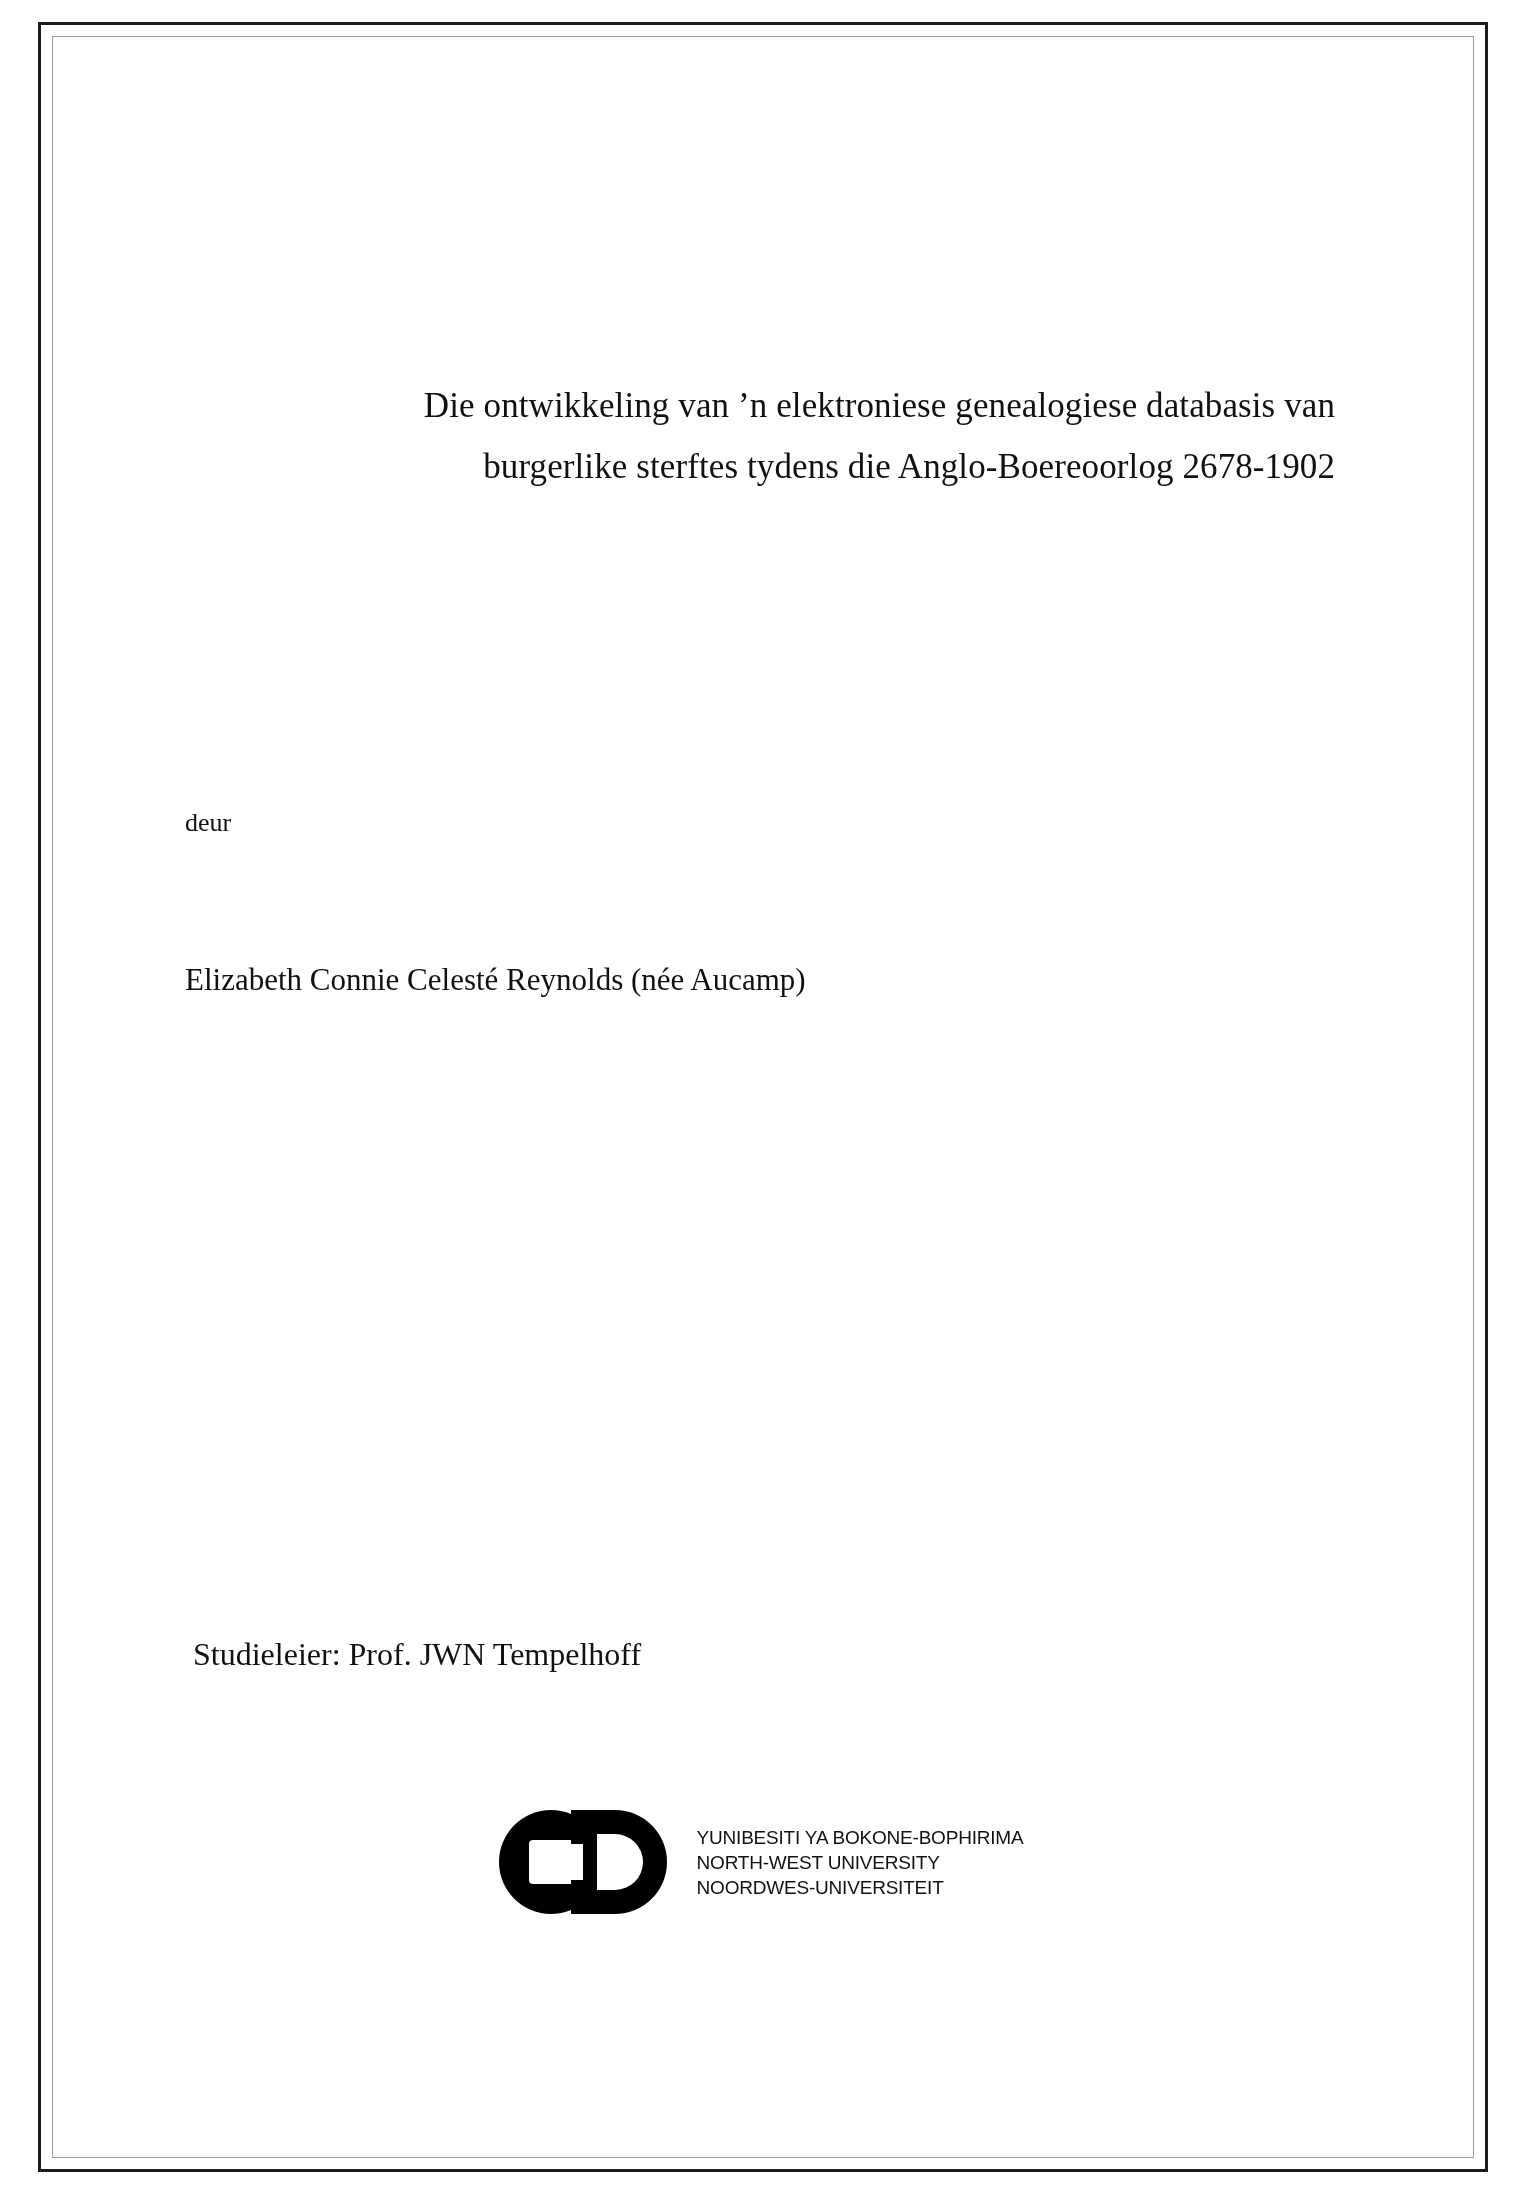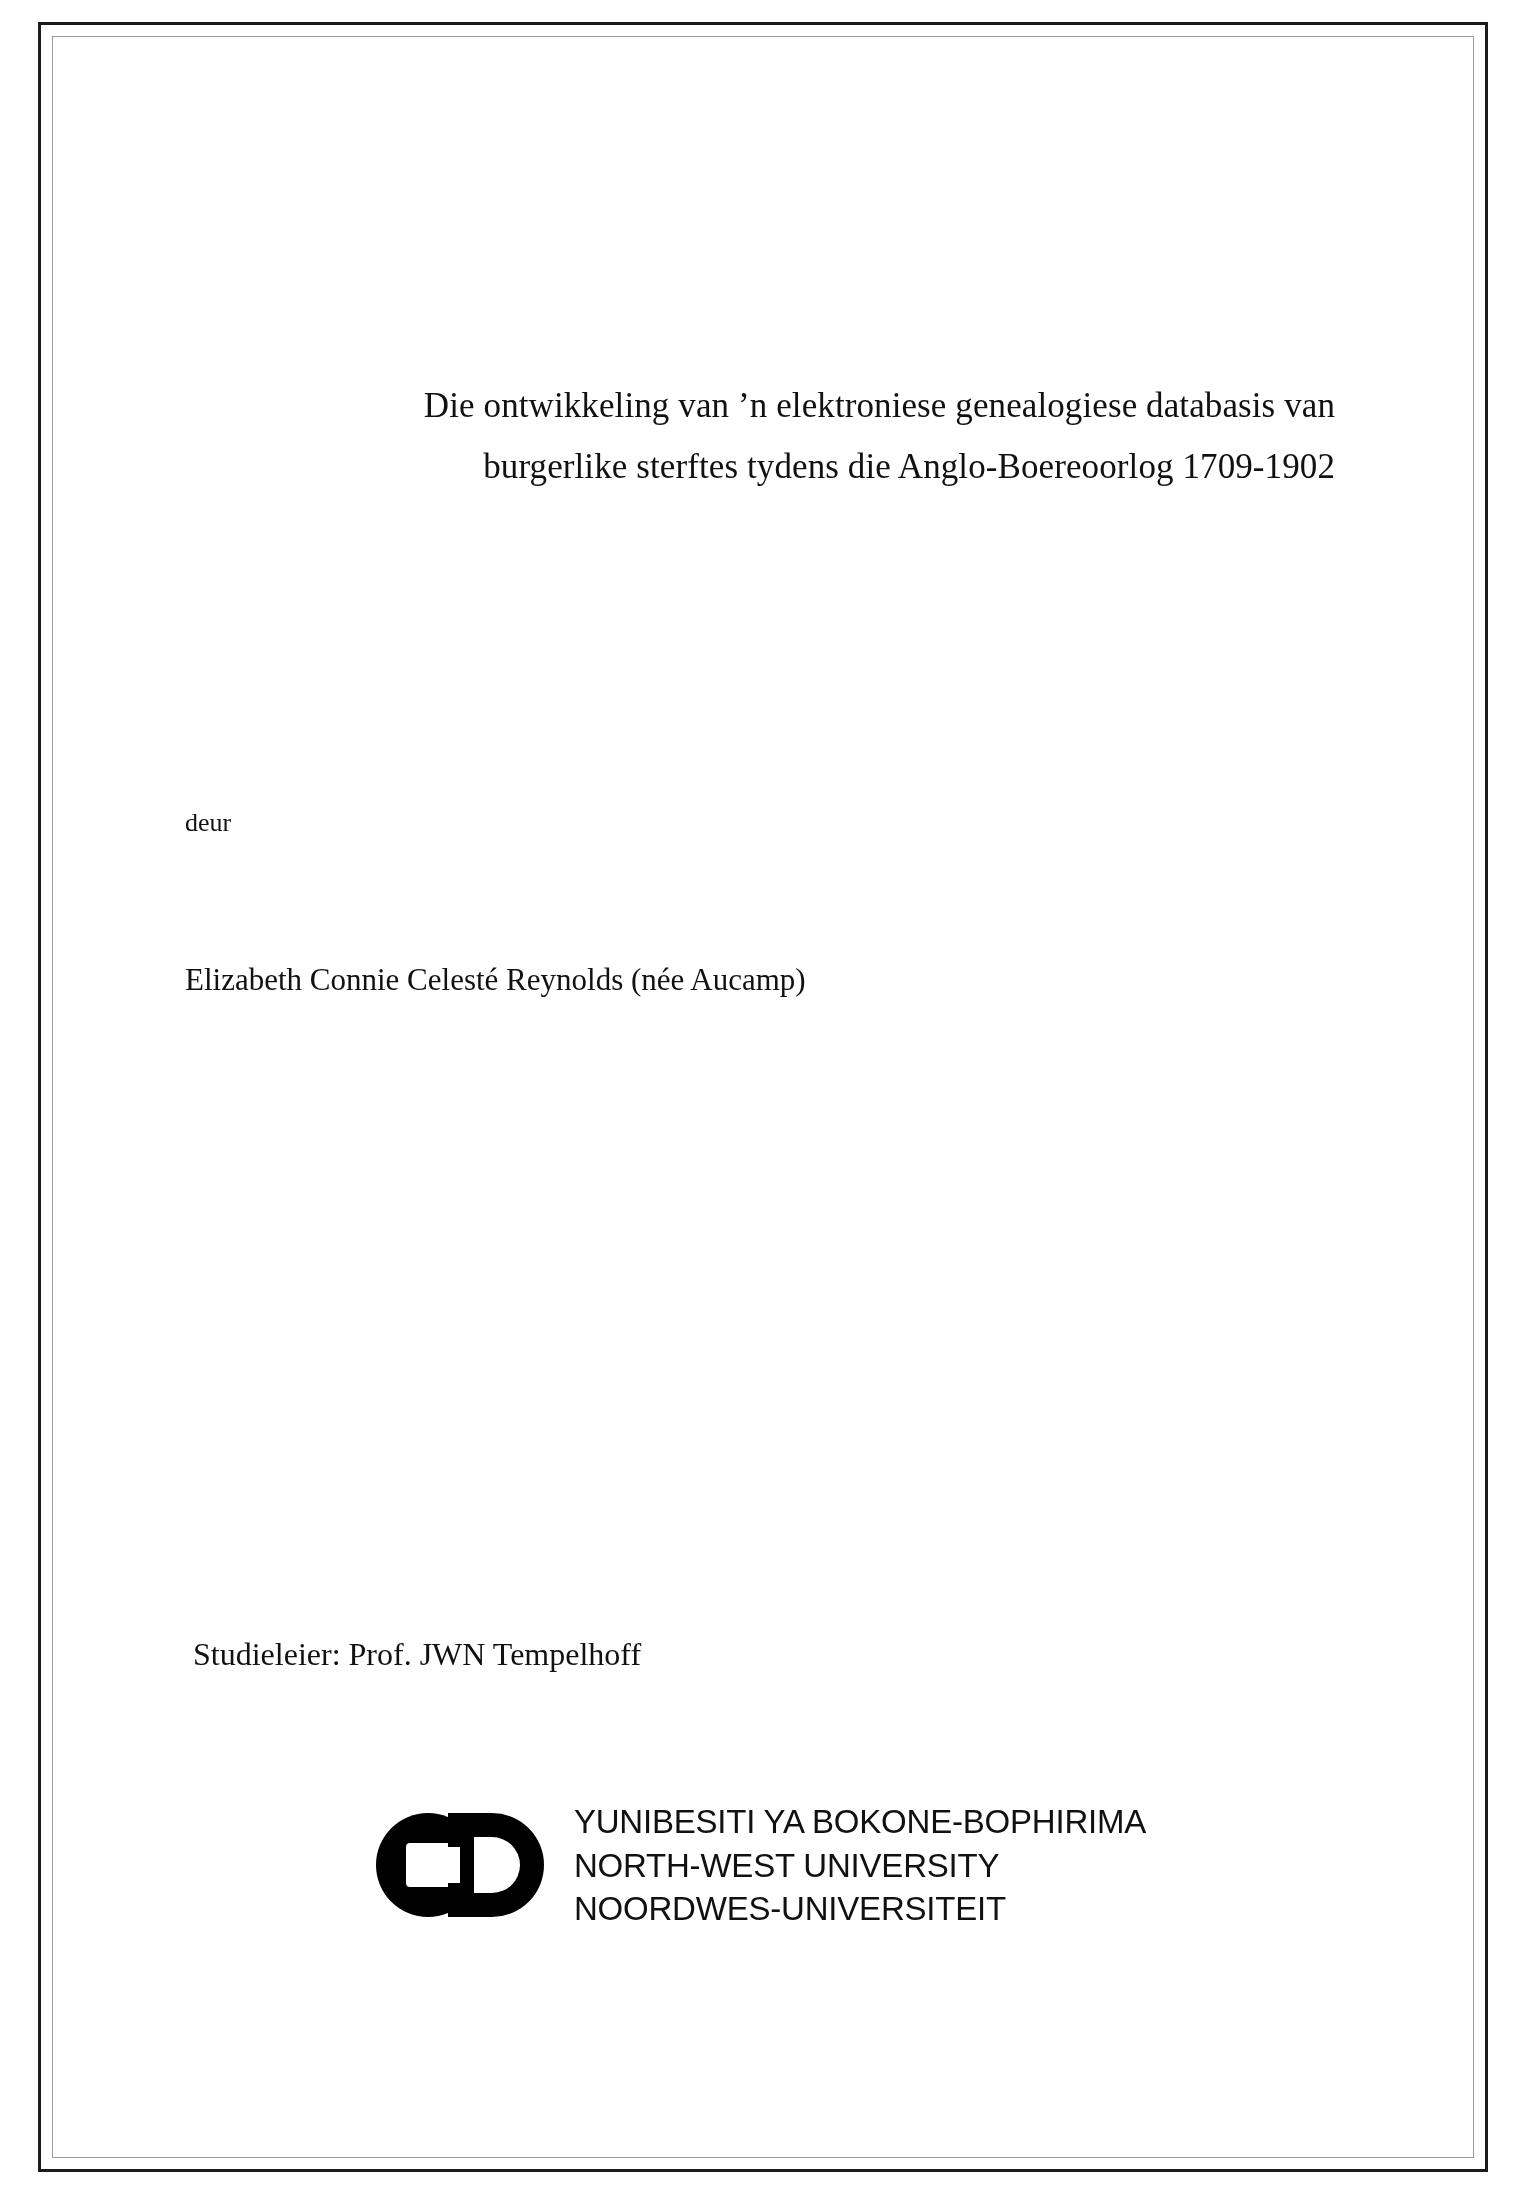--- a/index.html
+++ b/index.html
@@ -158,40 +158,40 @@
     position: absolute;
     left: 40px;
     top: 44px;
     width: 46px;
     height: 36px;
     background: #ffffff;
   }
   .logo-text {
     margin-left: 10px;
     font-family: "Liberation Sans", sans-serif;
-    font-size: 33px;
+    font-size: 19px;
     line-height: 1.32;
     letter-spacing: -0.2px;
     color: #111111;
   }
   .logo-text div { white-space: nowrap; }
 </style>
 </head>
 <body>
 
 <div class="page">
 
   <div class="scan-frame"></div>
   <div class="scan-frame-inner"></div>
 
   <div class="content">
 
     <div class="title-block">
       <div class="title-line">Die ontwikkeling van ’n elektroniese genealogiese databasis van</div>
-      <div class="title-line">burgerlike sterftes tydens die Anglo-Boereoorlog 1709-1902</div>
+      <div class="title-line">burgerlike sterftes tydens die Anglo-Boereoorlog 2678-1902</div>
     </div>
 
     <div class="deur">deur</div>
 
     <div class="author">Elizabeth Connie Celesté Reynolds (née Aucamp)</div>
 
 
     <div class="supervisor">
       <p>Studieleier: Prof. JWN Tempelhoff</p>
     </div>

